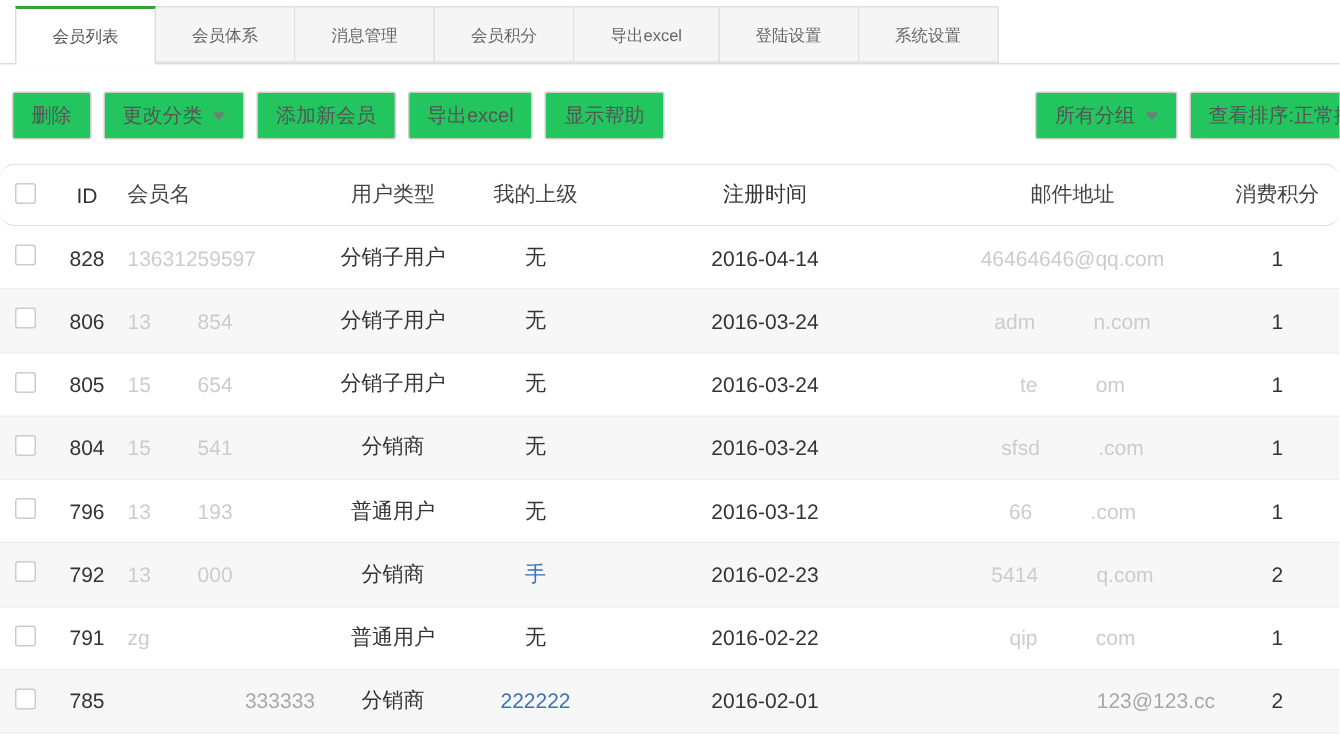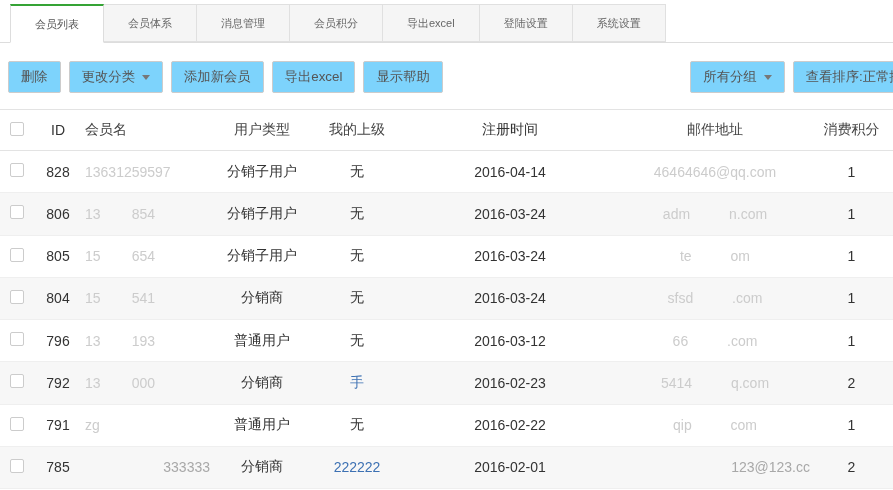--- a/index.html
+++ b/index.html
@@ -21,31 +21,31 @@
   }
   .tab:first-child { border-left:1px solid #e0e0e0; }
   .tab.active {
     background:#fff; border-top:2px solid #35a335; border-left:1px solid #ddd; border-right:1px solid #ddd;
     border-bottom:1px solid #fff; margin-bottom:-1px; color:#555;
   }
 
   
   .toolbar { display:flex; align-items:center; padding:18px 8px 16px 8px; }
   .btn {
-    background:#7dd3fc; border:1px solid #ccc; border-radius:2px;
+    background:#22c55e; border:1px solid #ccc; border-radius:2px;
     height:32px; padding:0 12px; margin-right:8px;
     display:inline-flex; align-items:center; color:#555; cursor:pointer; white-space:nowrap;
   }
   .caret { width:0; height:0; border-left:4px solid transparent; border-right:4px solid transparent;
     border-top:5px solid #777; margin-left:7px; display:inline-block; }
   .toolbar-right { margin-left:auto; margin-right:-52px; display:flex; }
 
   
   .grid { display:grid; grid-template-columns:36px 44px 130px 104px 86px 220px 190px 83px; align-items:center; }
-  .thead { height:42px; border-top:1px solid #e3e3e3; border-bottom:1px solid #e3e3e3; color:#444; }
+  .thead { height:42px; border-top:1px solid #e3e3e3; border-bottom:1px solid #e3e3e3; color:#444;border-radius:10px; }
   .row { height:42.25px; border-bottom:1px solid #efefef; }
   .row.alt { background:#f7f7f7; }
   .c-check { padding-left:10px; }
   input[type=checkbox] {
     appearance:none; -webkit-appearance:none; width:14px; height:14px;
     border:1px solid #ccc; border-radius:2px; background:#fff; margin:0; cursor:pointer;
   }
   .c-id   { text-align:center; color:#333; }
   .c-name { padding-left:5px; white-space:pre; overflow:hidden; }
   .c-type, .c-upline, .c-date, .c-email, .c-points { text-align:center; }

